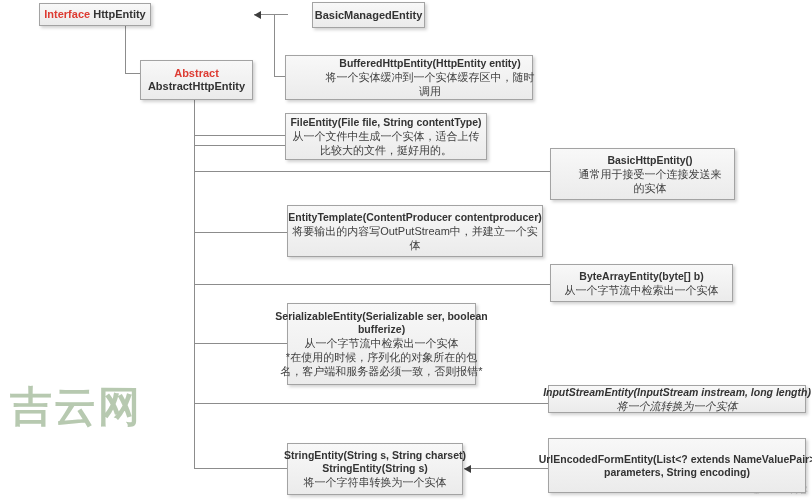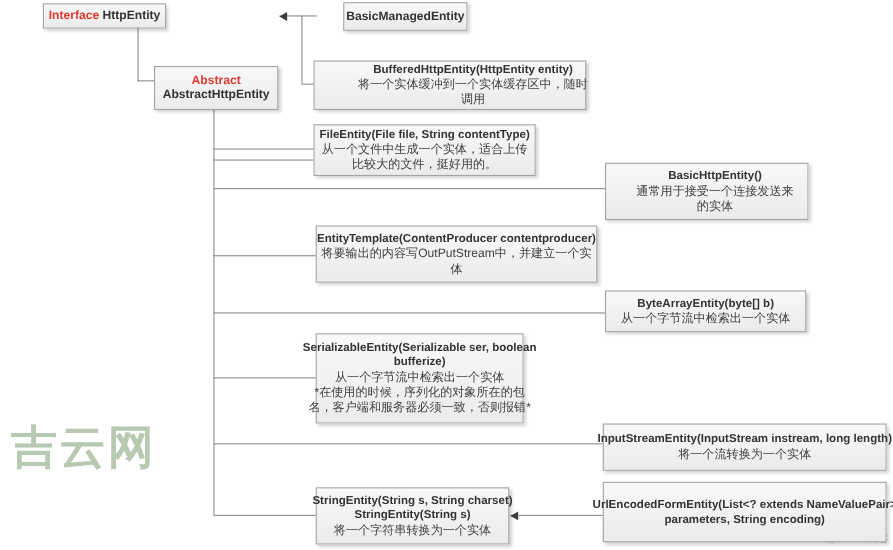--- a/index.html
+++ b/index.html
@@ -86,21 +86,21 @@
       <div class="t">ByteArrayEntity(byte[] b)</div>
       <div class="d">从一个字节流中检索出一个实体</div>
     </div>
     <div class="node" style="left: 287px; top: 303px; width: 189px; height: 82px;">
       <div class="t">SerializableEntity(Serializable ser, boolean</div>
       <div class="t">bufferize)</div>
       <div class="d">从一个字节流中检索出一个实体</div>
       <div class="d">*在使用的时候，序列化的对象所在的包</div>
       <div class="d">名，客户端和服务器必须一致，否则报错*</div>
     </div>
-    <div class="node" style="left: 548px; top: 385px; width: 258px; height: 43px;">
+    <div class="node" style="left: 548px; top: 385px; width: 258px; height: 28px; font-style: italic;">
       <div class="t">InputStreamEntity(InputStream instream, long length)</div>
       <div class="d">将一个流转换为一个实体</div>
     </div>
     <div class="node" style="left: 287px; top: 443px; width: 176px; height: 52px;">
       <div class="t">StringEntity(String s, String charset)</div>
       <div class="t">StringEntity(String s)</div>
       <div class="d">将一个字符串转换为一个实体</div>
     </div>
     <div class="node" style="left: 548px; top: 438px; width: 258px; height: 55px;">
       <div class="t">UrlEncodedFormEntity(List&lt;? extends NameValuePair&gt;</div>

